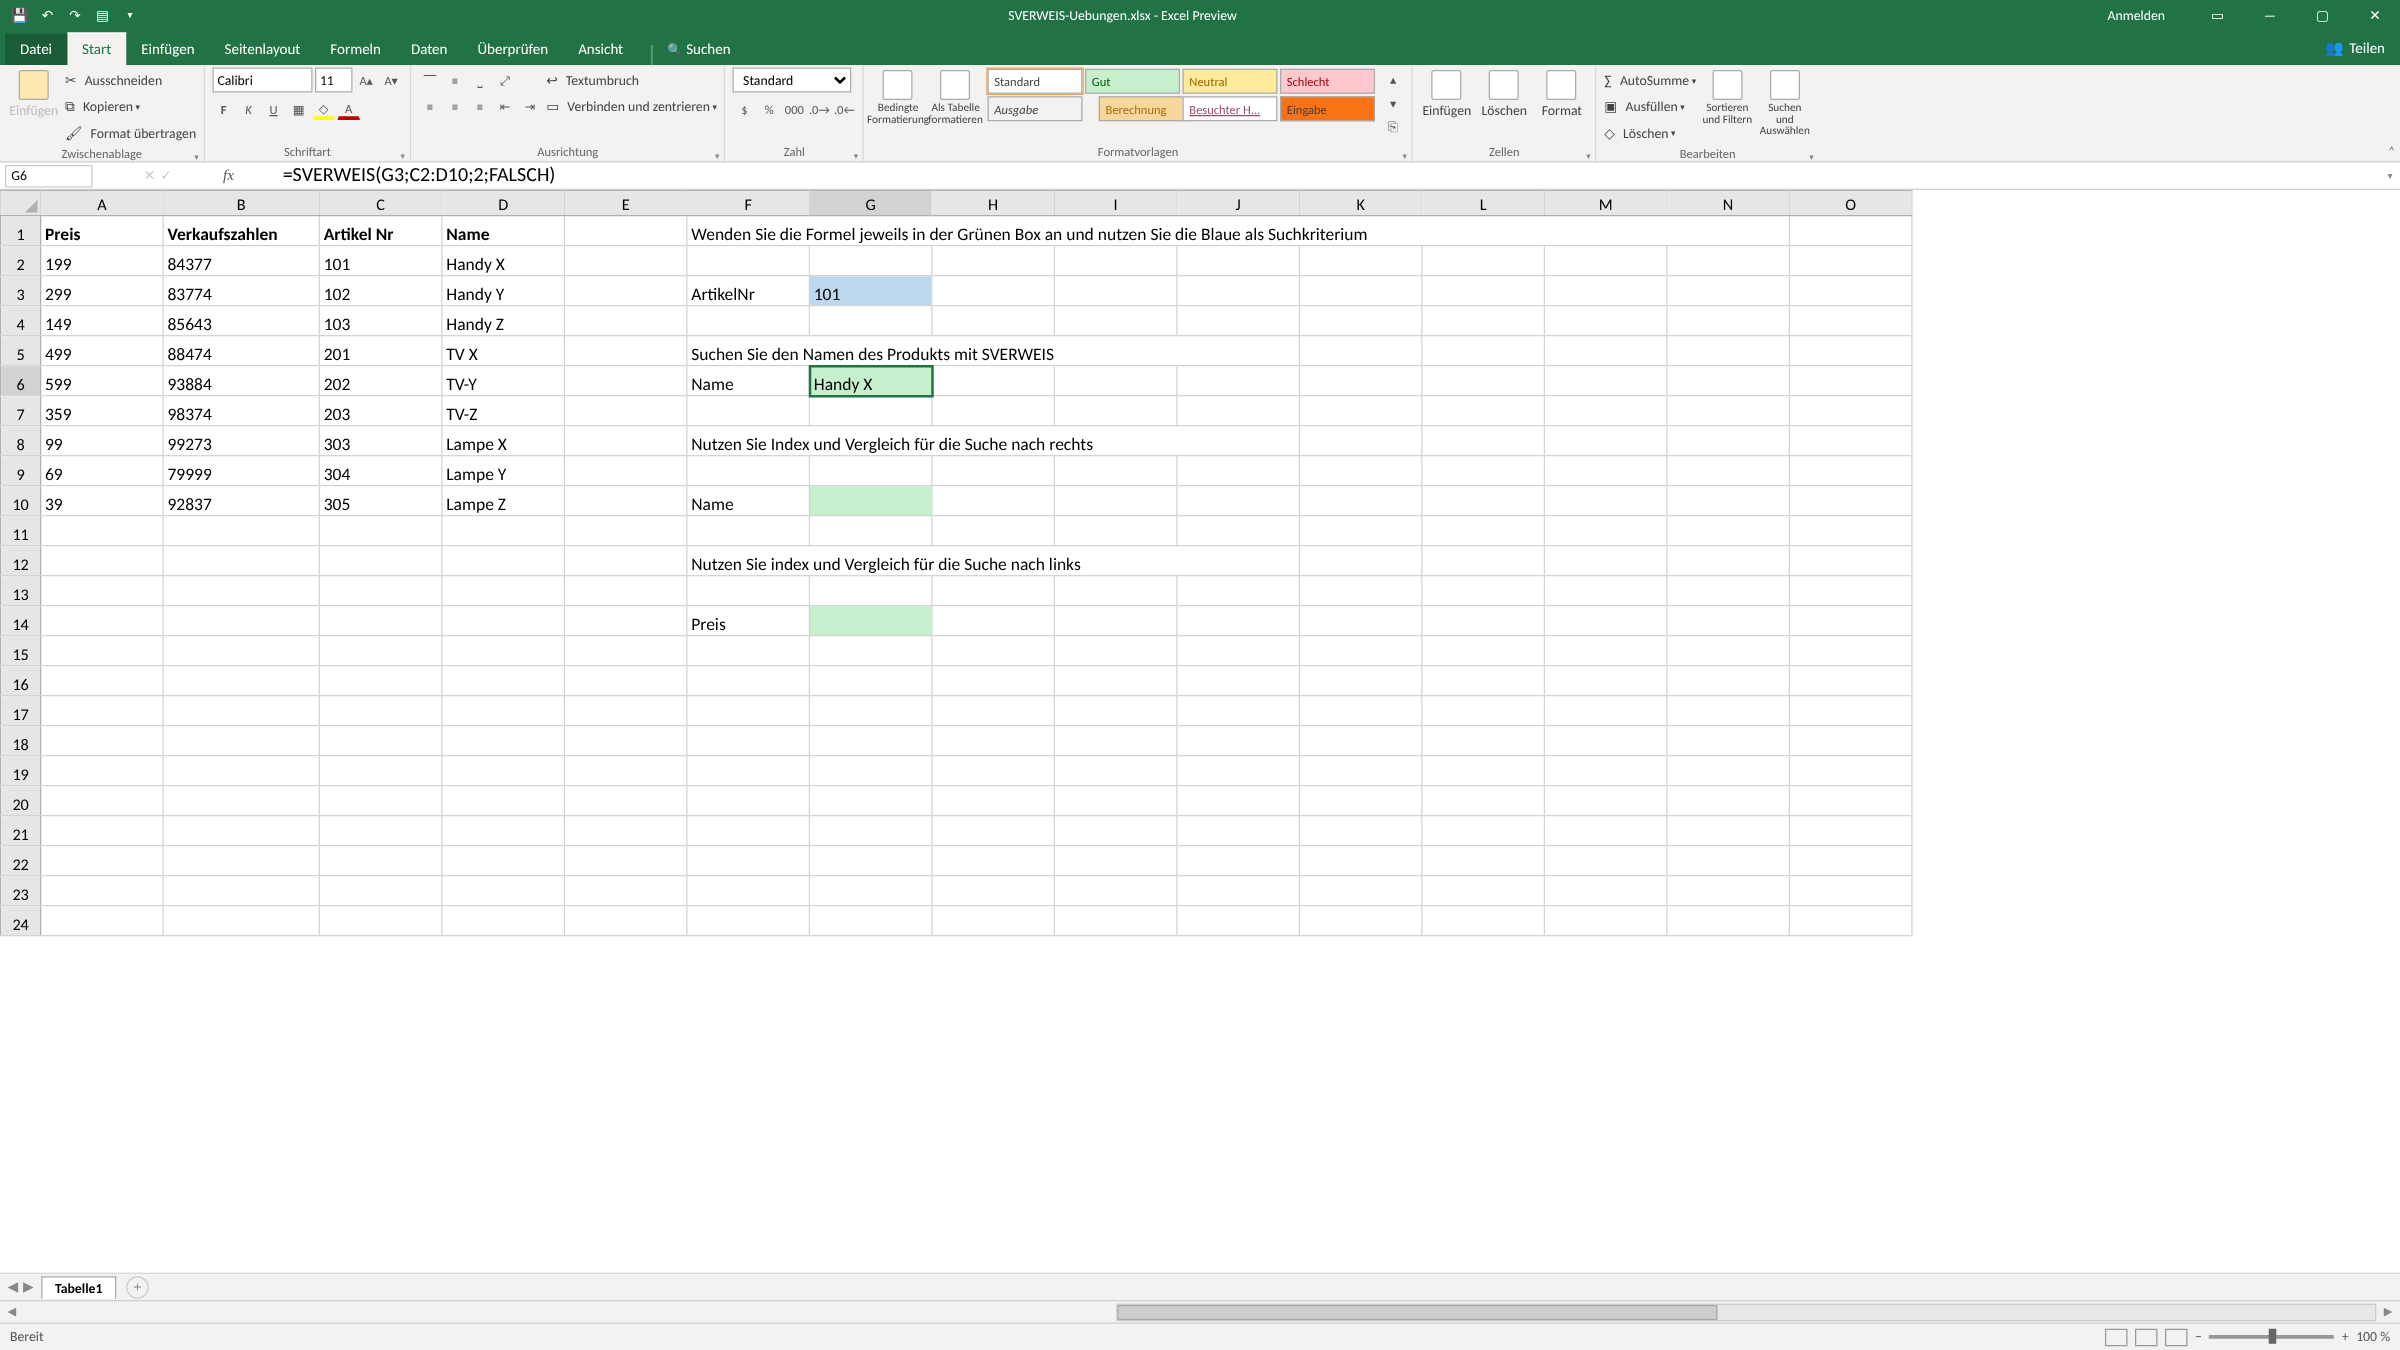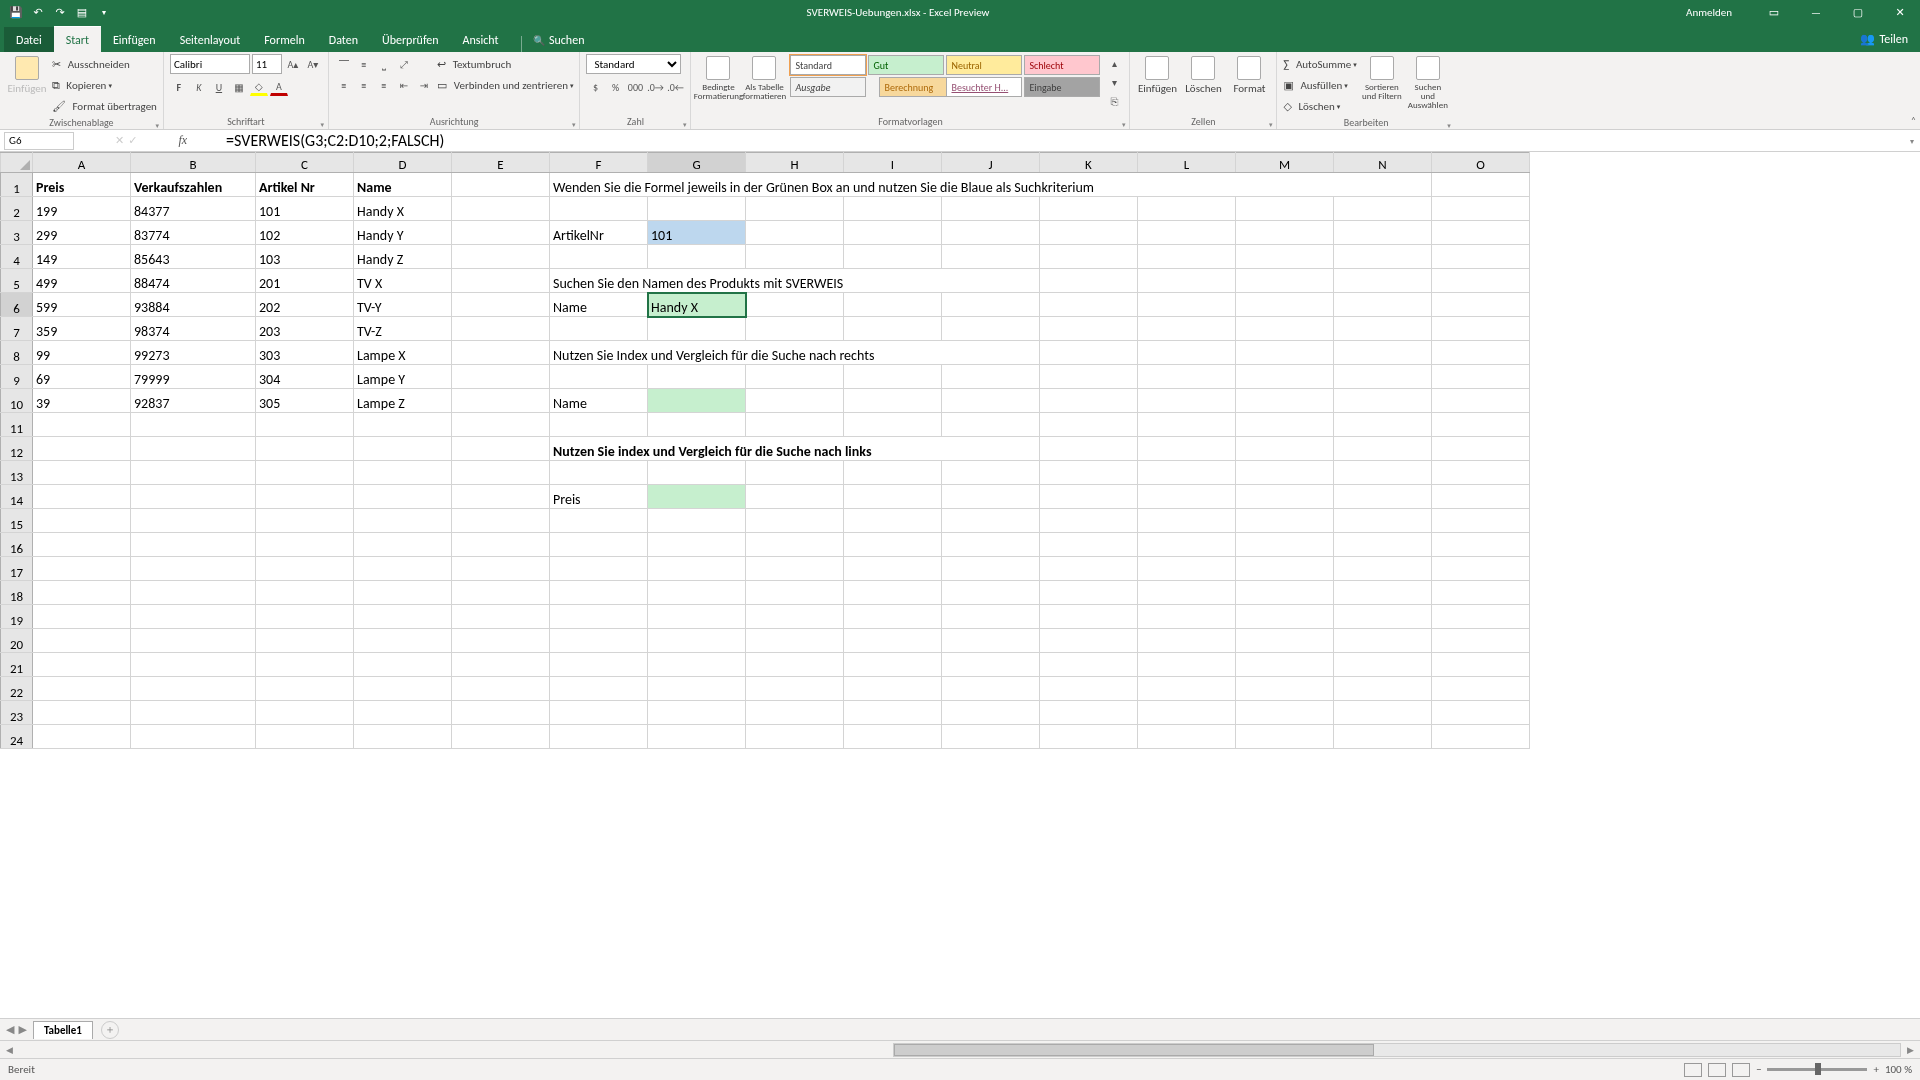--- a/index.html
+++ b/index.html
@@ -39,21 +39,21 @@
 
 .style-pill { width: 76px; height: 20px; border: 1px solid #aaa; font-size: 10px; display: flex; align-items: center; padding: 0 4px; margin: 1px; overflow: hidden; white-space: nowrap; }
 .styles-grid { display: grid; grid-template-columns: repeat(4, 78px); }
 .style-standard { background: #fff; }
 .style-gut { background: #c6efce; color: #006100; }
 .style-neutral { background: #ffeb9c; color: #9c6500; }
 .style-schlecht { background: #ffc7ce; color: #9c0006; }
 .style-ausgabe { background: #f2f2f2; font-style: italic; }
 .style-berechnung { background: #f7d89c; color: #ae6a0a; margin-left: 12px; }
 .style-besuchter { background: #fff; color: #954f72; text-decoration: underline; }
-.style-eingabe { background: #a3a3a3; color: #3f3f3f; }
+.style-eingabe { background: #f97316; color: #3f3f3f; }
 
 .collapse-ribbon { position: absolute; right: 4px; bottom: 2px; font-size: 10px; color: #666; cursor: pointer; }
 
 
 .fbar { display: flex; height: 22px; border-bottom: 1px solid #d0d0d0; align-items: center; gap: 31px; }
 .namebox { width: 70px; border: 1px solid #ccc; height: 18px; font-size: 11px; padding: 1px 4px; margin: 0 4px; background: #fff; }
 .fbar .fx-btns { display: flex; gap: 4px; padding: 0 6px; color: #888; font-size: 11px; }
 .fbar .fx { font-style: italic; font-family: 'Times New Roman', serif; color: #555; padding: 0 4px; }
 .fbar .formula { flex: 1; font-size: 16px; padding-left: 4px; }
 .fbar .expand { width: 16px; text-align: center; color: #888; font-size: 8px; }
@@ -499,21 +499,21 @@
           <td class="col-N"></td>
           <td class="col-O"></td>
         </tr>
         <tr>
           <th class="">12</th>
           <td class="col-A"></td>
           <td class="col-B"></td>
           <td class="col-C"></td>
           <td class="col-D"></td>
           <td class="col-E"></td>
-          <td class="col-F" colspan="5" style="overflow: visible; font-weight: bold;">Nutzen Sie index und Vergleich für die Suche nach links</td>
+          <td class="col-F" colspan="5" style="overflow: visible;">Nutzen Sie index und Vergleich für die Suche nach links</td>
           <td class="col-K"></td>
           <td class="col-L"></td>
           <td class="col-M"></td>
           <td class="col-N"></td>
           <td class="col-O"></td>
         </tr>
         <tr>
           <th class="">13</th>
           <td class="col-A"></td>
           <td class="col-B"></td>

